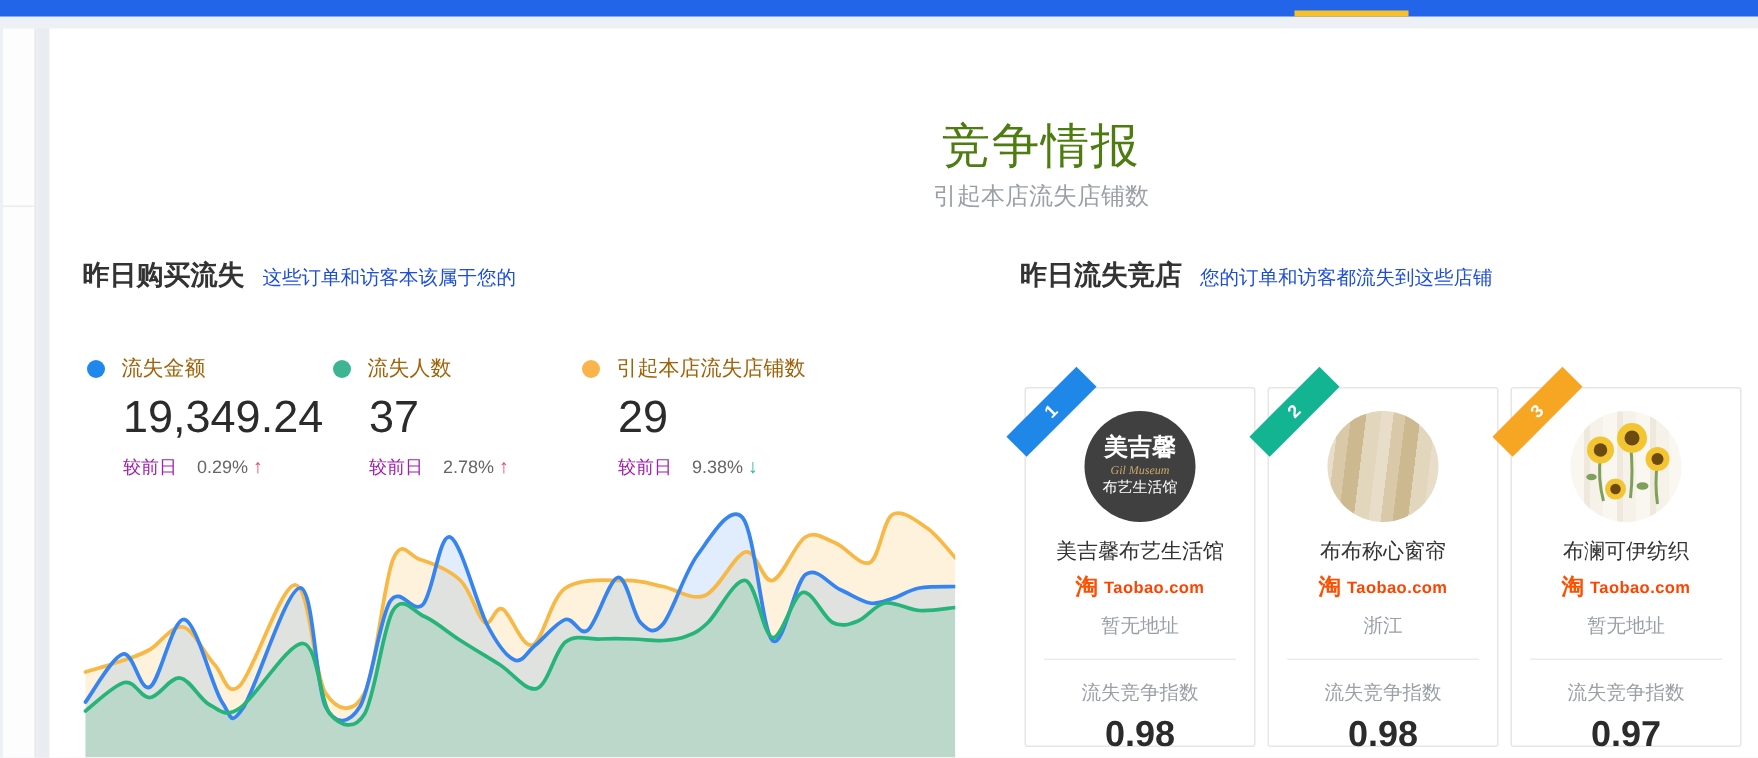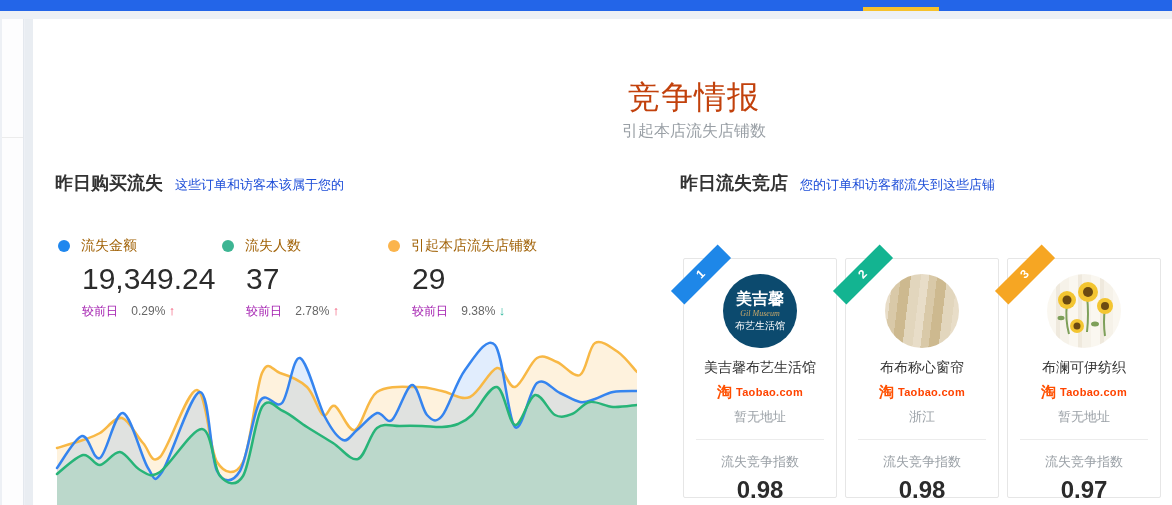--- a/index.html
+++ b/index.html
@@ -7,21 +7,21 @@
     font-family:"Liberation Sans","DejaVu Sans",sans-serif; background:#edf0f5; }
   .topbar { position:absolute; left:0; top:0; width:1172px; height:11px; }
   .topbar-indicator { position:absolute; left:863px; bottom:0; width:76px; height:4px; }
   .left-rail { position:absolute; left:2px; top:19px; width:22px; height:486px;
     background:#fdfdfe; border-right:1px solid #e4e8ee; }
   .rail-divider { position:absolute; left:0; top:118px; width:100%; height:0; border-top:1px solid #ececec; }
   .rail-gutter { position:absolute; left:25px; top:19px; width:8px; height:486px; background:#e9edf2; }
   .main-panel { position:absolute; left:33px; top:19px; width:1139px; height:486px; background:#ffffff; }
 
   .page-title { position:absolute; left:661px; top:57px; transform:translateX(-50%);
-    font-size:32px; font-weight:500; color:#c2410c; letter-spacing:1px; white-space:nowrap; }
+    font-size:32px; font-weight:500; color:#4d7c0f; letter-spacing:1px; white-space:nowrap; }
   .page-subtitle { position:absolute; left:661px; top:102px; transform:translateX(-50%);
     font-size:16px; color:#9aa0a6; white-space:nowrap; }
 
   .section-header { position:absolute; white-space:nowrap; }
   .section-header .h { font-size:18px; font-weight:700; color:#333; }
   .section-header .s { font-size:13px; color:#1d4ed8; margin-left:12px; }
   .left-header { left:22px; top:152px; }
   .right-header { left:647px; top:152px; }
 
   .stats-row { position:absolute; left:0; top:218px; width:630px; }
@@ -40,21 +40,21 @@
   .chart-wrap svg { display:block; }
 
   .cards-row { position:absolute; left:650px; top:239px; display:flex; gap:8px; }
   .shop-card { position:relative; width:154px; height:240px; background:#fff;
     border:1px solid #e6e6e6; border-radius:2px; text-align:center; }
   .ribbon { position:absolute; left:-16px; top:6px; width:66px; height:19px;
     transform:rotate(-45deg); display:flex; align-items:center; justify-content:center;
     color:#fff; font-size:12px; font-weight:700; line-height:19px; }
   .avatar { width:74px; height:74px; border-radius:50%; margin:15px auto 0; overflow:hidden;
     display:flex; flex-direction:column; align-items:center; justify-content:center; }
-  .avatar-logo-text { background:#0c4a6e; color:#fff;text-align:right; }
+  .avatar-logo-text { background:#404040; color:#fff;text-align:right; }
   .avatar-logo-text .l1 { font-family:"Liberation Serif","DejaVu Serif",serif; font-size:16px; font-weight:700; line-height:18px; }
   .avatar-logo-text .l2 { font-family:"Liberation Serif","DejaVu Serif",serif; font-style:italic; font-size:8px; color:#caa96a; line-height:11px; }
   .avatar-logo-text .l3 { font-size:10px; line-height:13px; }
   .avatar-fabric { background:
       repeating-linear-gradient(97deg,#e8ddc8 0 8px,#d9c9a8 8px 16px,#cdb98f 16px 26px,#e2d6bd 26px 36px);
   }
   .avatar-sunflower { background:
       repeating-linear-gradient(90deg,#faf7f0 0 9px,#efe9dd 9px 13px,#f6f2e9 13px 22px); }
   .shop-name { font-size:14px; color:#333; margin-top:11px; white-space:nowrap;font-family:Liberation Serif, serif; }
   .platform-line { margin-top:7px; display:flex; align-items:center; justify-content:center; gap:4px; }

